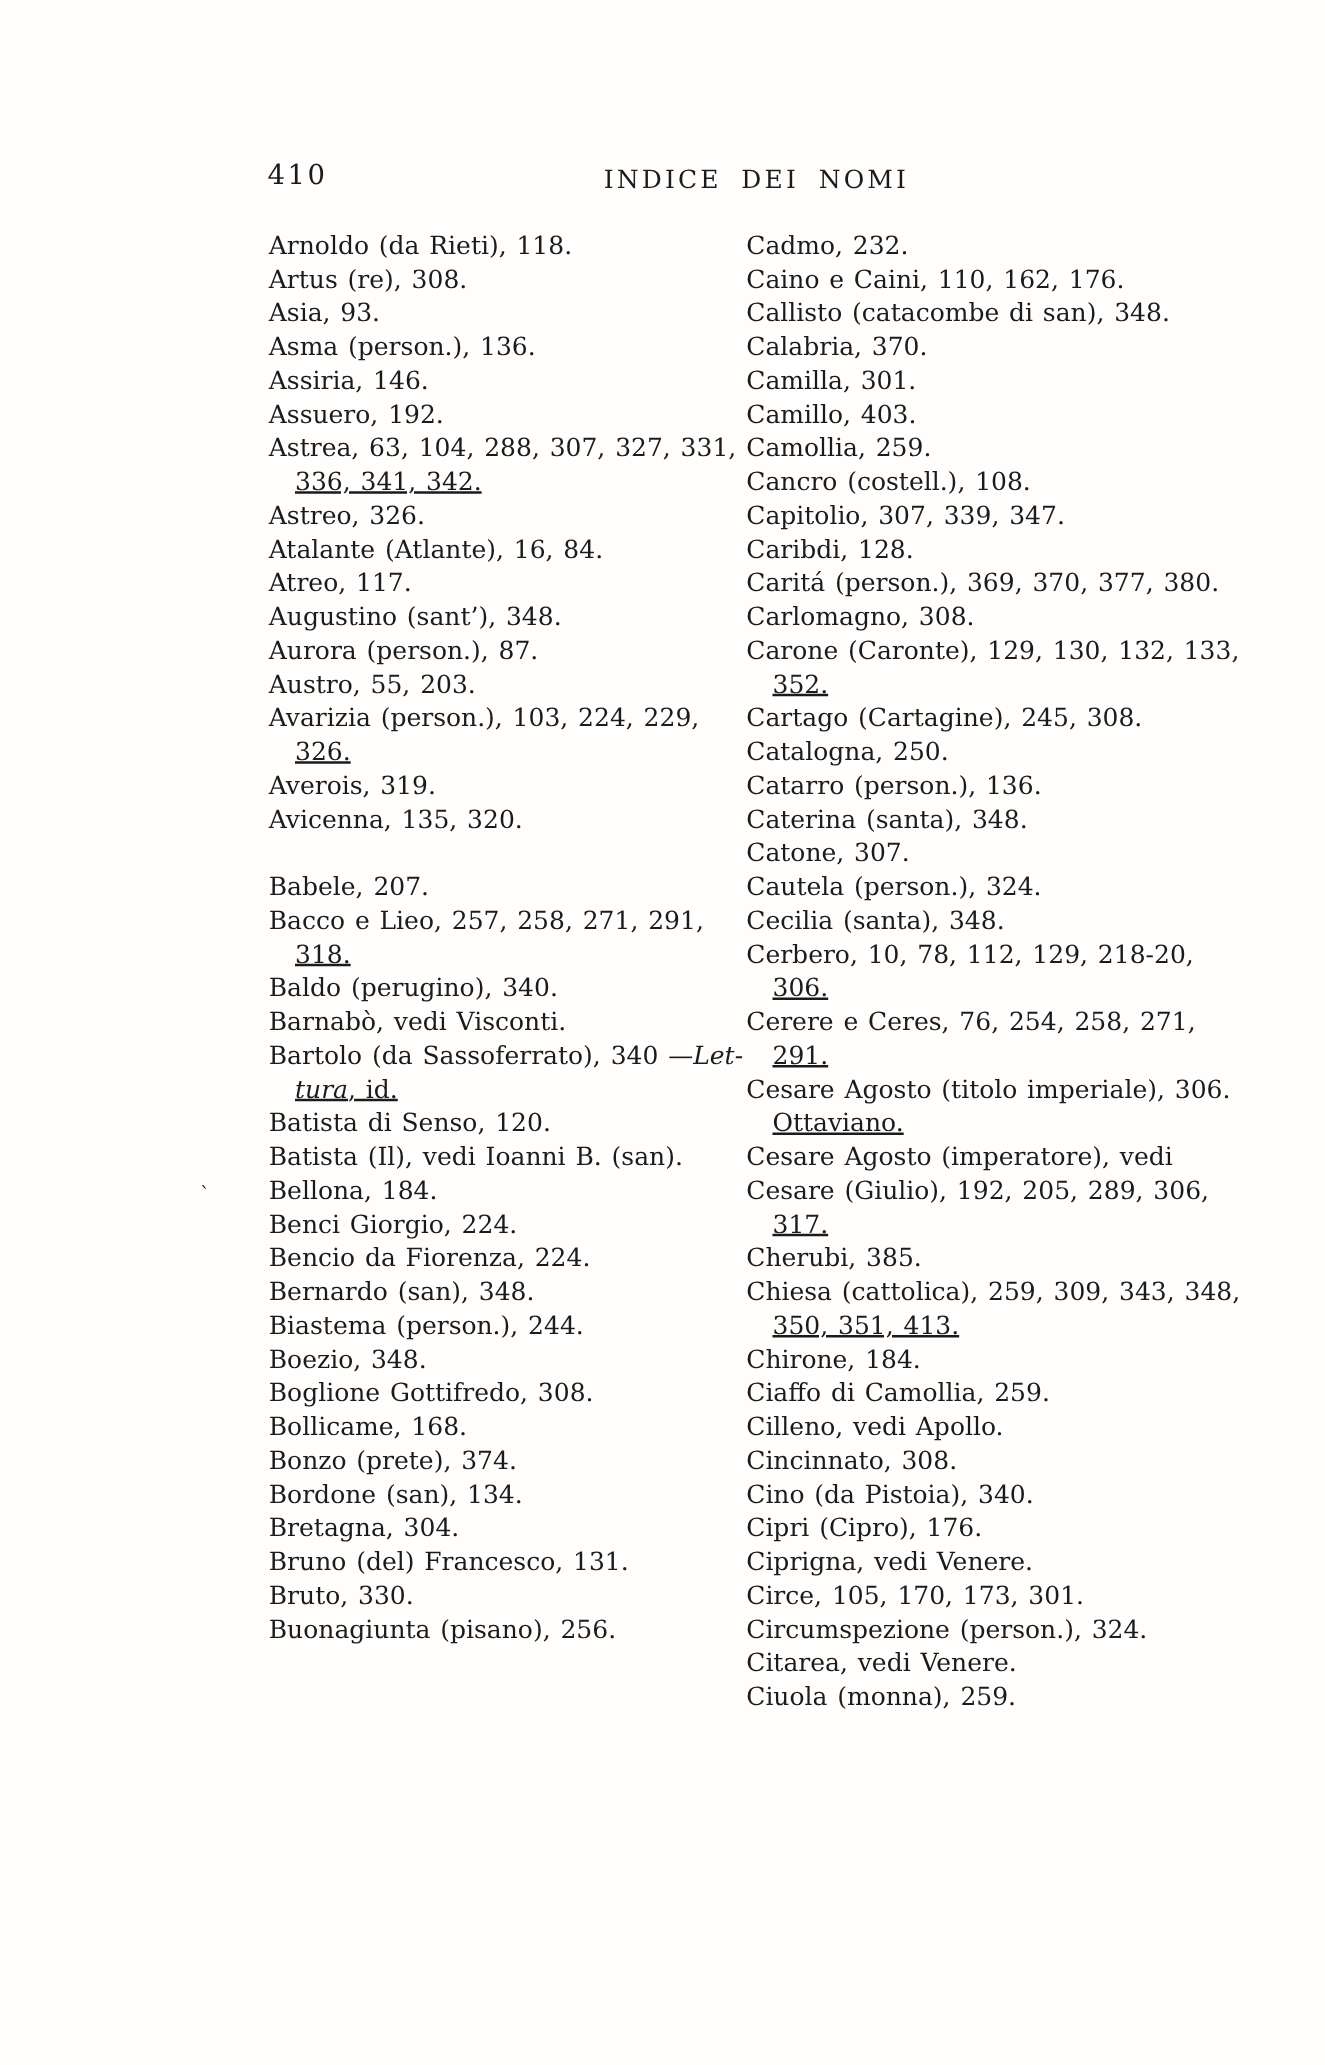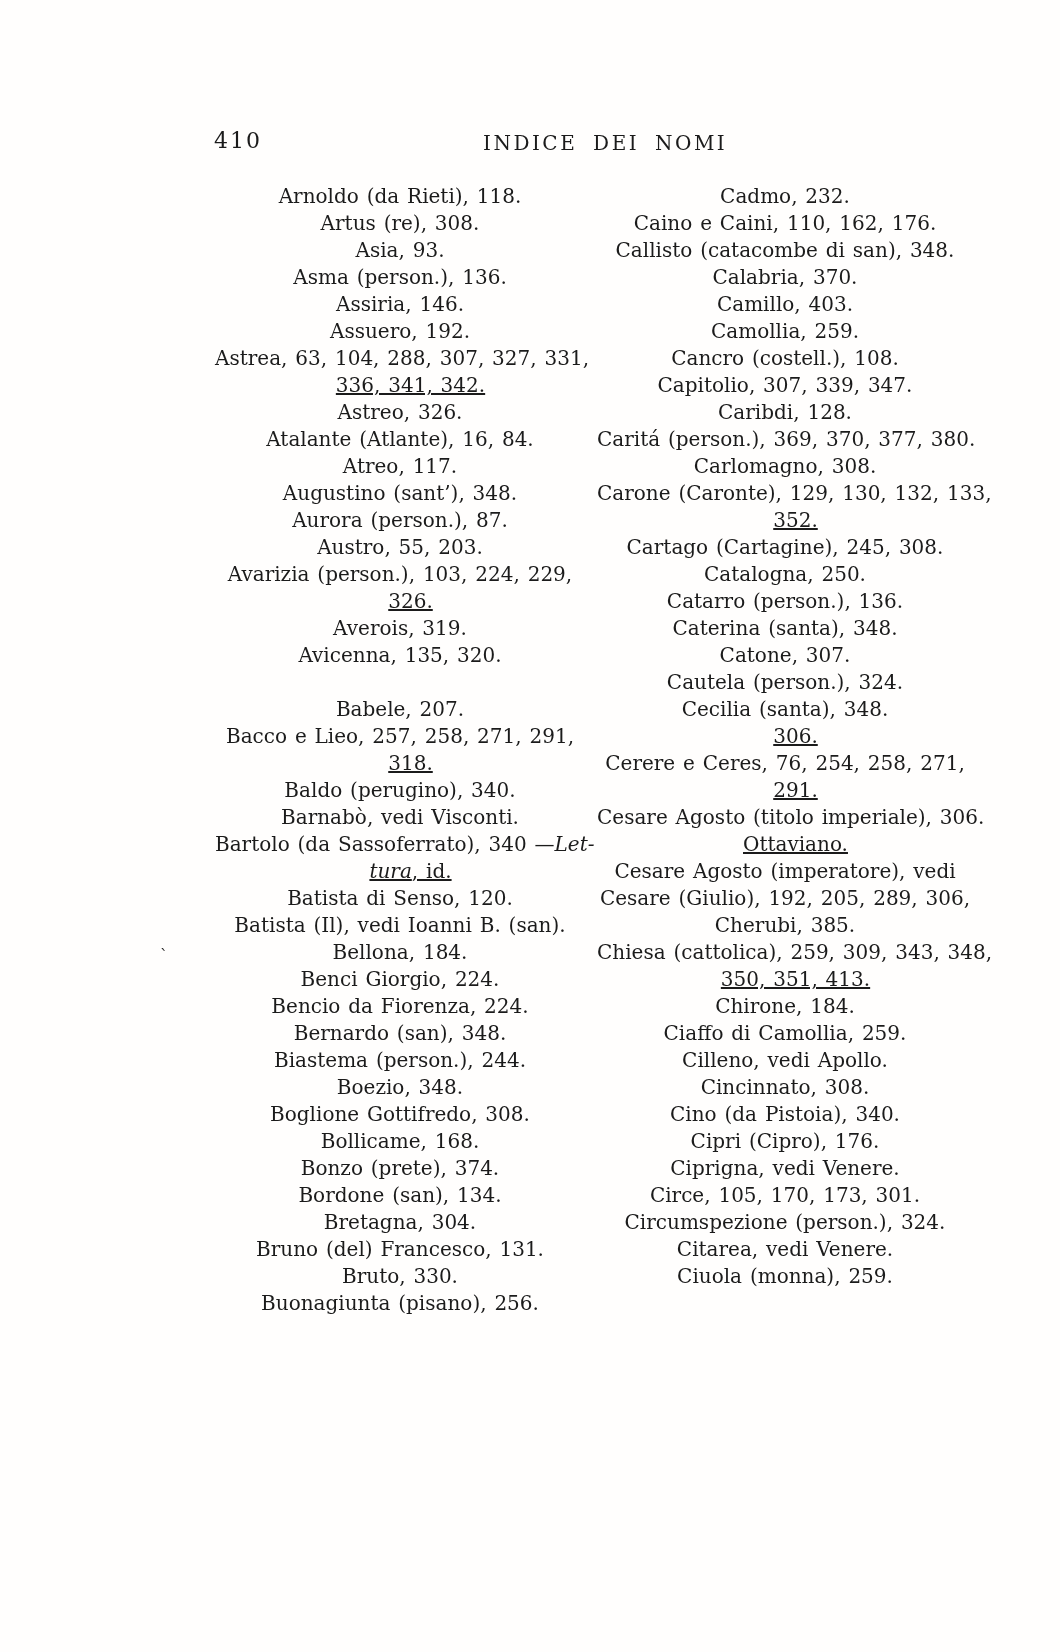--- a/index.html
+++ b/index.html
@@ -8,21 +8,20 @@
     background: #ffffff;
   }
   .page {
     position: relative;
     width: 1060px;
     height: 1652px;
     background: #fffefd;
     font-family: "DejaVu Serif", "Liberation Serif", serif;
     color: #1b1b1b;
     overflow: hidden;
-    text-align: center;
   }
   .page-number {
     position: absolute;
     left: 214px;
     top: 128px;
     font-size: 22px;
     letter-spacing: 2px;
   }
   .header-title {
     position: absolute;
@@ -108,43 +107,46 @@
       <div class="line"><span>Bretagna, 304.</span></div>
       <div class="line"><span>Bruno (del) Francesco, 131.</span></div>
       <div class="line"><span>Bruto, 330.</span></div>
       <div class="line"><span>Buonagiunta (pisano), 256.</span></div>
     </div>
   <div class="column right">
       <div class="line"><span>Cadmo, 232.</span></div>
       <div class="line"><span>Caino e Caini, 110, 162, 176.</span></div>
       <div class="line"><span>Callisto (catacombe di san), 348.</span></div>
       <div class="line"><span>Calabria, 370.</span></div>
+      <div class="line"><span>Camilla, 301.</span></div>
       <div class="line"><span>Camillo, 403.</span></div>
       <div class="line"><span>Camollia, 259.</span></div>
       <div class="line"><span>Cancro (costell.), 108.</span></div>
       <div class="line"><span>Capitolio, 307, 339, 347.</span></div>
       <div class="line"><span>Caribdi, 128.</span></div>
       <div class="line"><span>Caritá (person.), 369, 370, 377, 380.</span></div>
       <div class="line"><span>Carlomagno, 308.</span></div>
       <div class="line"><span>Carone (Caronte), 129, 130, 132, 133,</span></div>
       <div class="line indent"><span>352.</span></div>
       <div class="line"><span>Cartago (Cartagine), 245, 308.</span></div>
       <div class="line"><span>Catalogna, 250.</span></div>
       <div class="line"><span>Catarro (person.), 136.</span></div>
       <div class="line"><span>Caterina (santa), 348.</span></div>
       <div class="line"><span>Catone, 307.</span></div>
       <div class="line"><span>Cautela (person.), 324.</span></div>
       <div class="line"><span>Cecilia (santa), 348.</span></div>
+      <div class="line"><span>Cerbero, 10, 78, 112, 129, 218-20,</span></div>
       <div class="line indent"><span>306.</span></div>
       <div class="line"><span>Cerere e Ceres, 76, 254, 258, 271,</span></div>
       <div class="line indent"><span>291.</span></div>
       <div class="line"><span>Cesare Agosto (titolo imperiale), 306.</span></div>
       <div class="line indent"><span>Ottaviano.</span></div>
       <div class="line"><span>Cesare Agosto (imperatore), vedi</span></div>
       <div class="line"><span>Cesare (Giulio), 192, 205, 289, 306,</span></div>
+      <div class="line indent"><span>317.</span></div>
       <div class="line"><span>Cherubi, 385.</span></div>
       <div class="line"><span>Chiesa (cattolica), 259, 309, 343, 348,</span></div>
       <div class="line indent"><span>350, 351, 413.</span></div>
       <div class="line"><span>Chirone, 184.</span></div>
       <div class="line"><span>Ciaffo di Camollia, 259.</span></div>
       <div class="line"><span>Cilleno, vedi Apollo.</span></div>
       <div class="line"><span>Cincinnato, 308.</span></div>
       <div class="line"><span>Cino (da Pistoia), 340.</span></div>
       <div class="line"><span>Cipri (Cipro), 176.</span></div>
       <div class="line"><span>Ciprigna, vedi Venere.</span></div>

